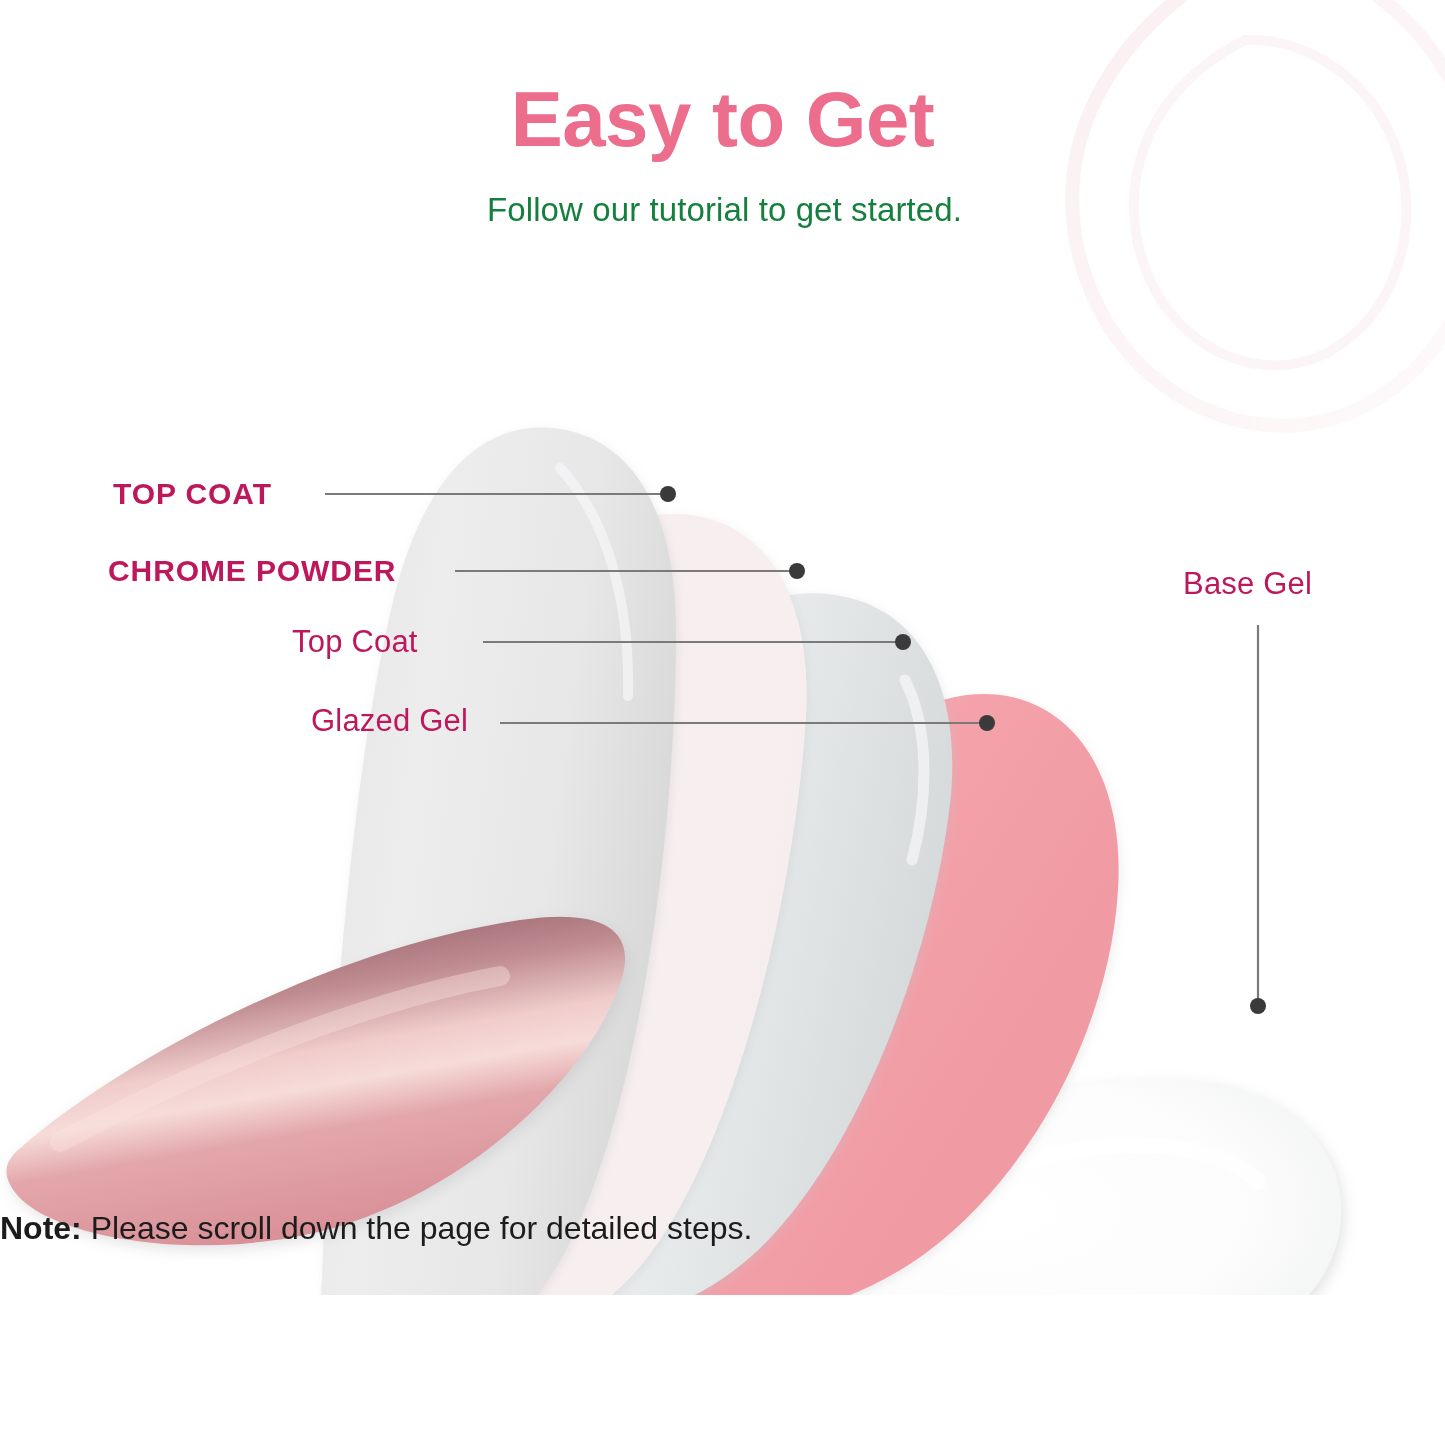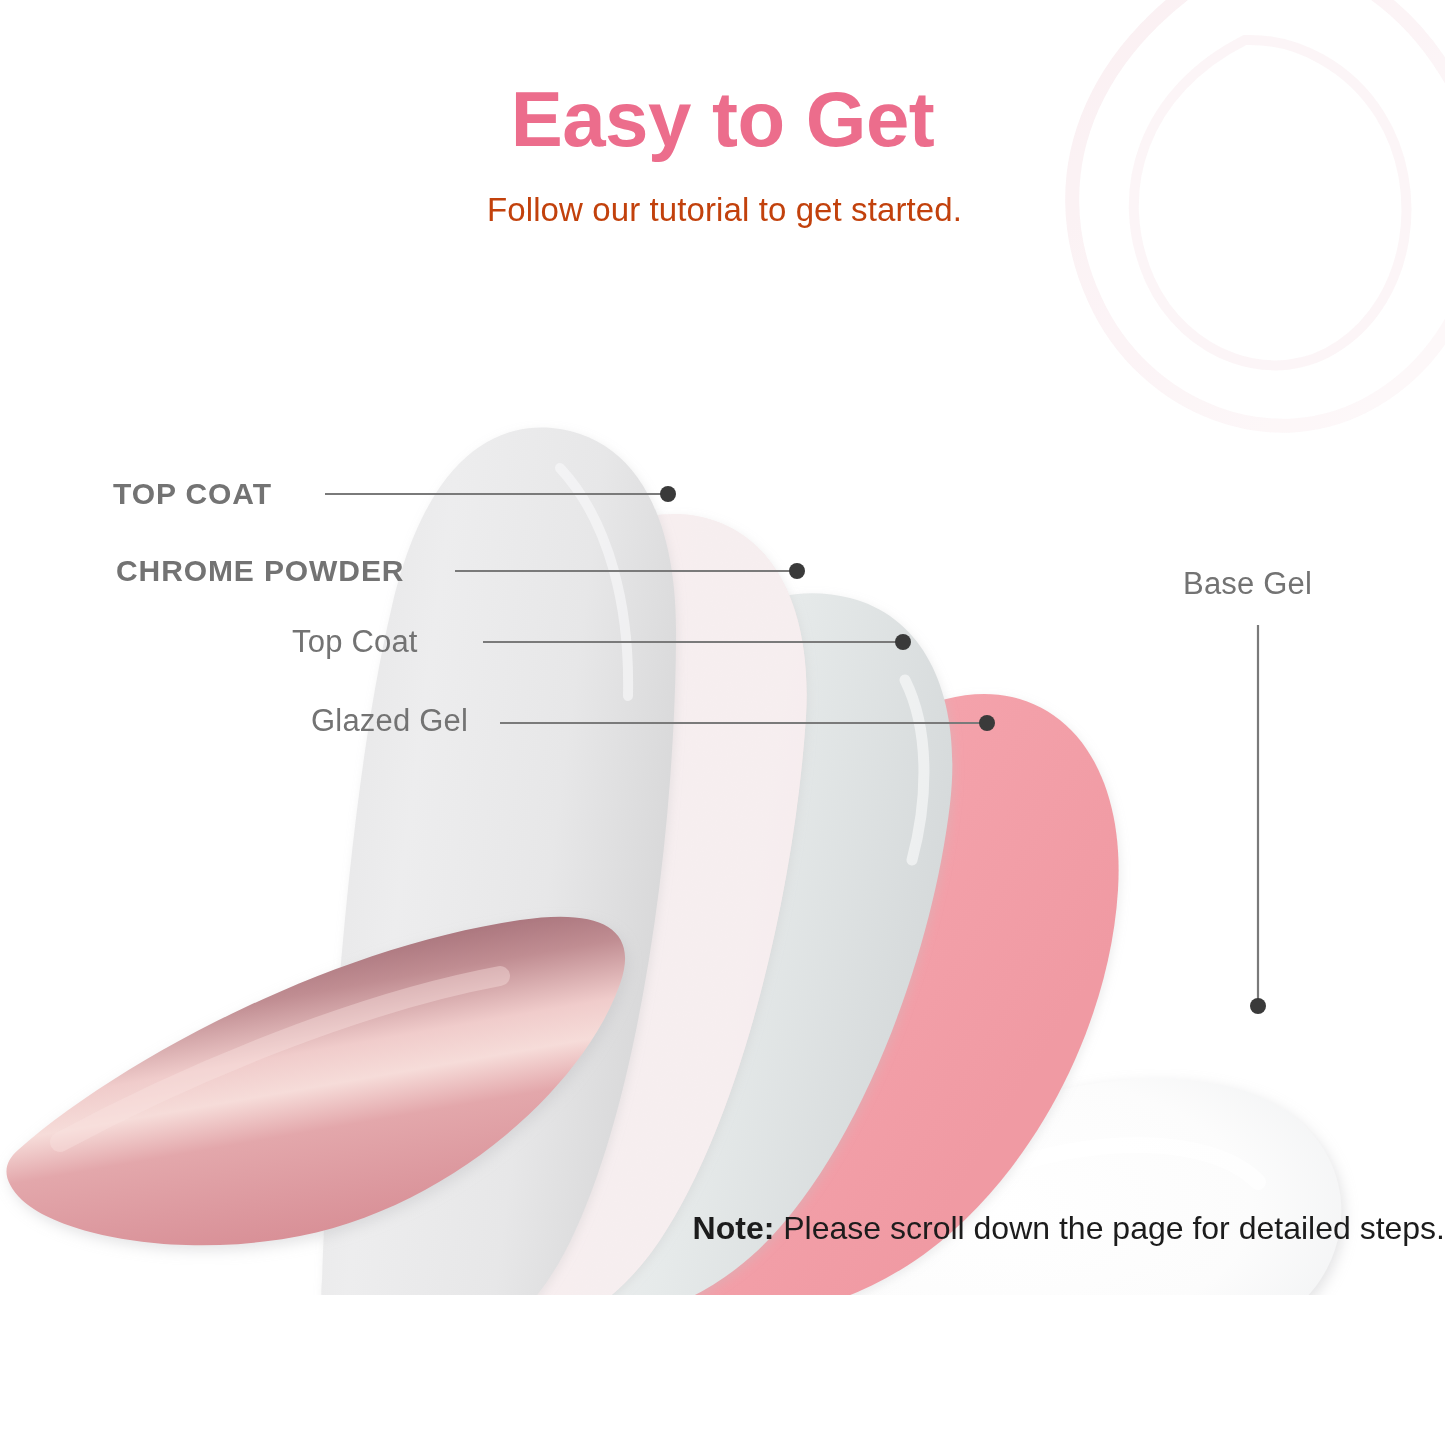--- a/index.html
+++ b/index.html
@@ -52,69 +52,69 @@
     font-weight: 700;
     letter-spacing: -0.5px;
     margin: 0;
     font-family: "Liberation Sans", sans-serif;
   }
   .title .ln {
     display: block;
   }
   .subtitle {
     margin: 26px 0 0 4px;
-    color: #c2410c;
+    color: #15803d;
     font-size: 33px;
     font-weight: 400;
     letter-spacing: 0.1px;
   }
 
   
   .illustration {
     position: absolute;
     left: 0;
     top: 400px;
     width: 1445px;
     height: 900px;
   }
   .illustration svg {
     display: block;
   }
 
   
   .label {
     position: absolute;
-    color: #737373;
+    color: #be185d;
     white-space: nowrap;
     z-index: 6;
   }
   .label.lbl-strong {
     font-weight: 700;
     font-size: 30px;
     letter-spacing: 0.9px;
   }
   .label.lbl-regular {
     font-weight: 400;
     font-size: 31px;
     letter-spacing: 0.2px;
   }
 
   #label-top-coat-primary   { left: 113px; top: 477px; }
-  #label-chrome-powder      { left: 116px; top: 554px; }
+  #label-chrome-powder      { left: 108px; top: 554px; }
   #label-top-coat-secondary { left: 292px; top: 624px; }
   #label-color-gel          { left: 311px; top: 703px; }
   #label-base-gel           { left: 1183px; top: 566px; }
 
   
   .note {
     position: absolute;
     left: 0;
     bottom: 48px;
     width: 1445px;
-    text-align: right;
+    text-align: left;
     font-size: 32px;
     color: #1c1c1c;
     font-weight: 400;
     z-index: 5;
   }
   .note b {
     font-weight: 700;
   }
 </style>
 </head>

